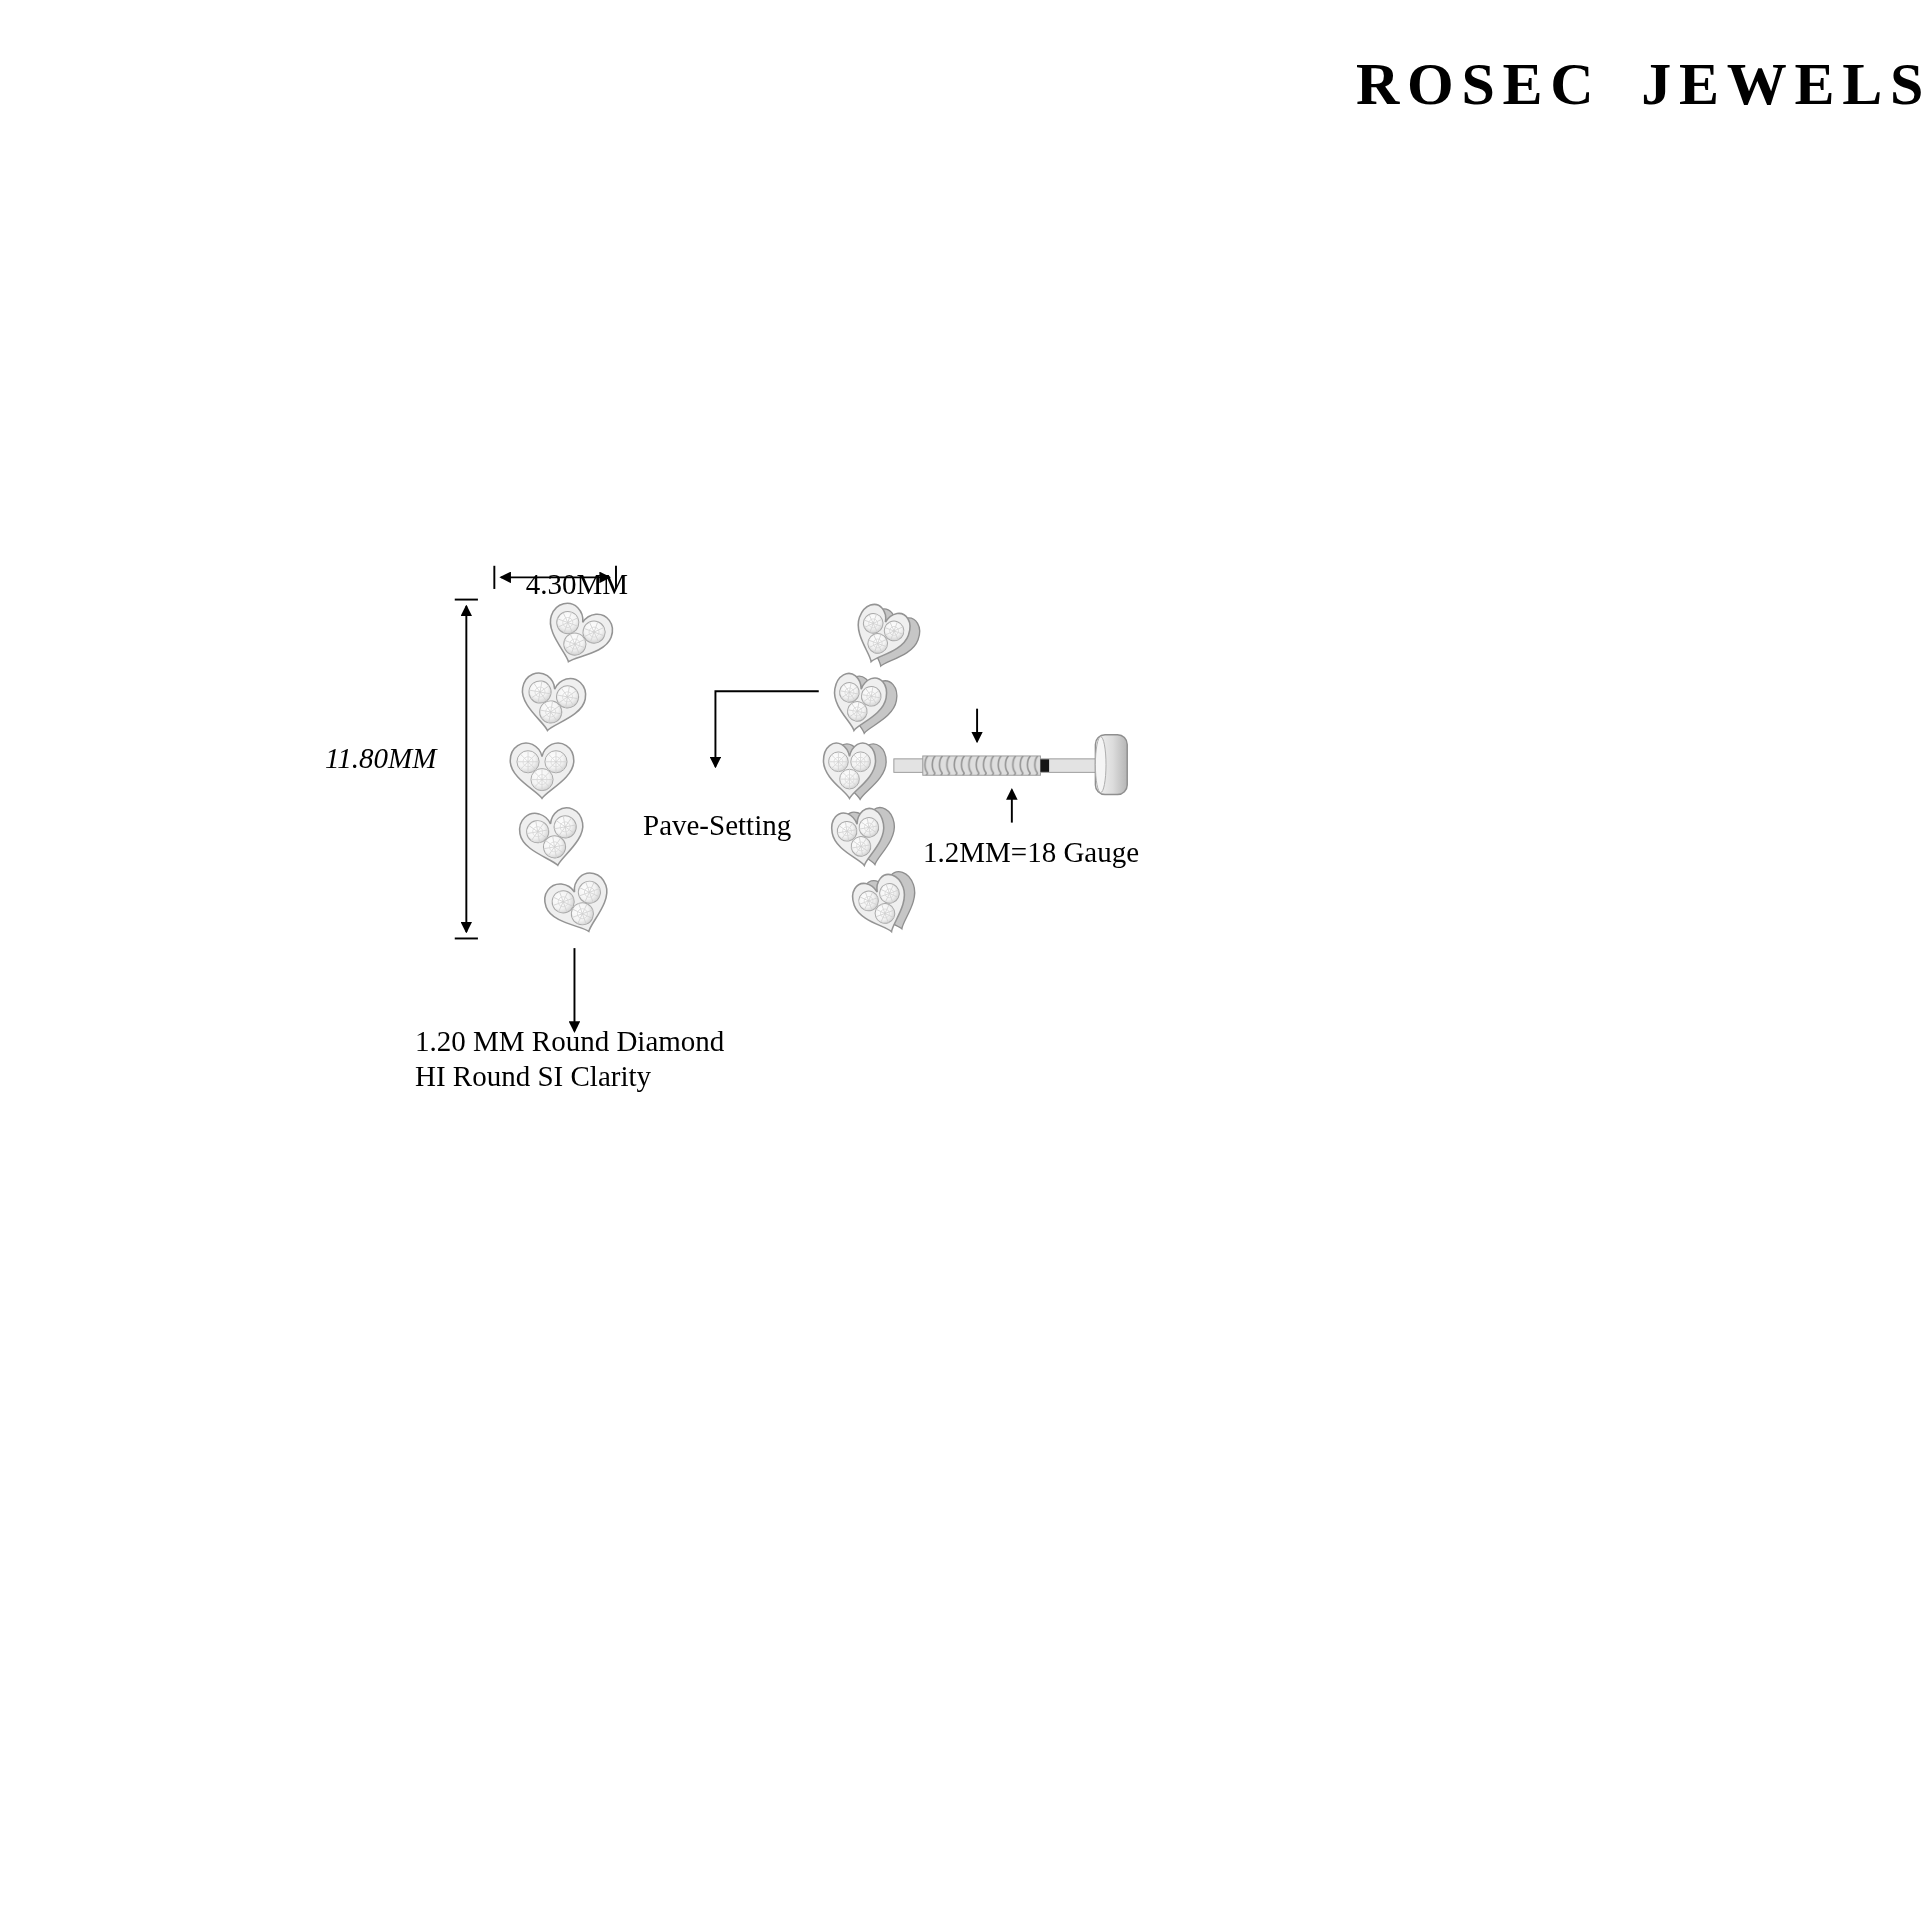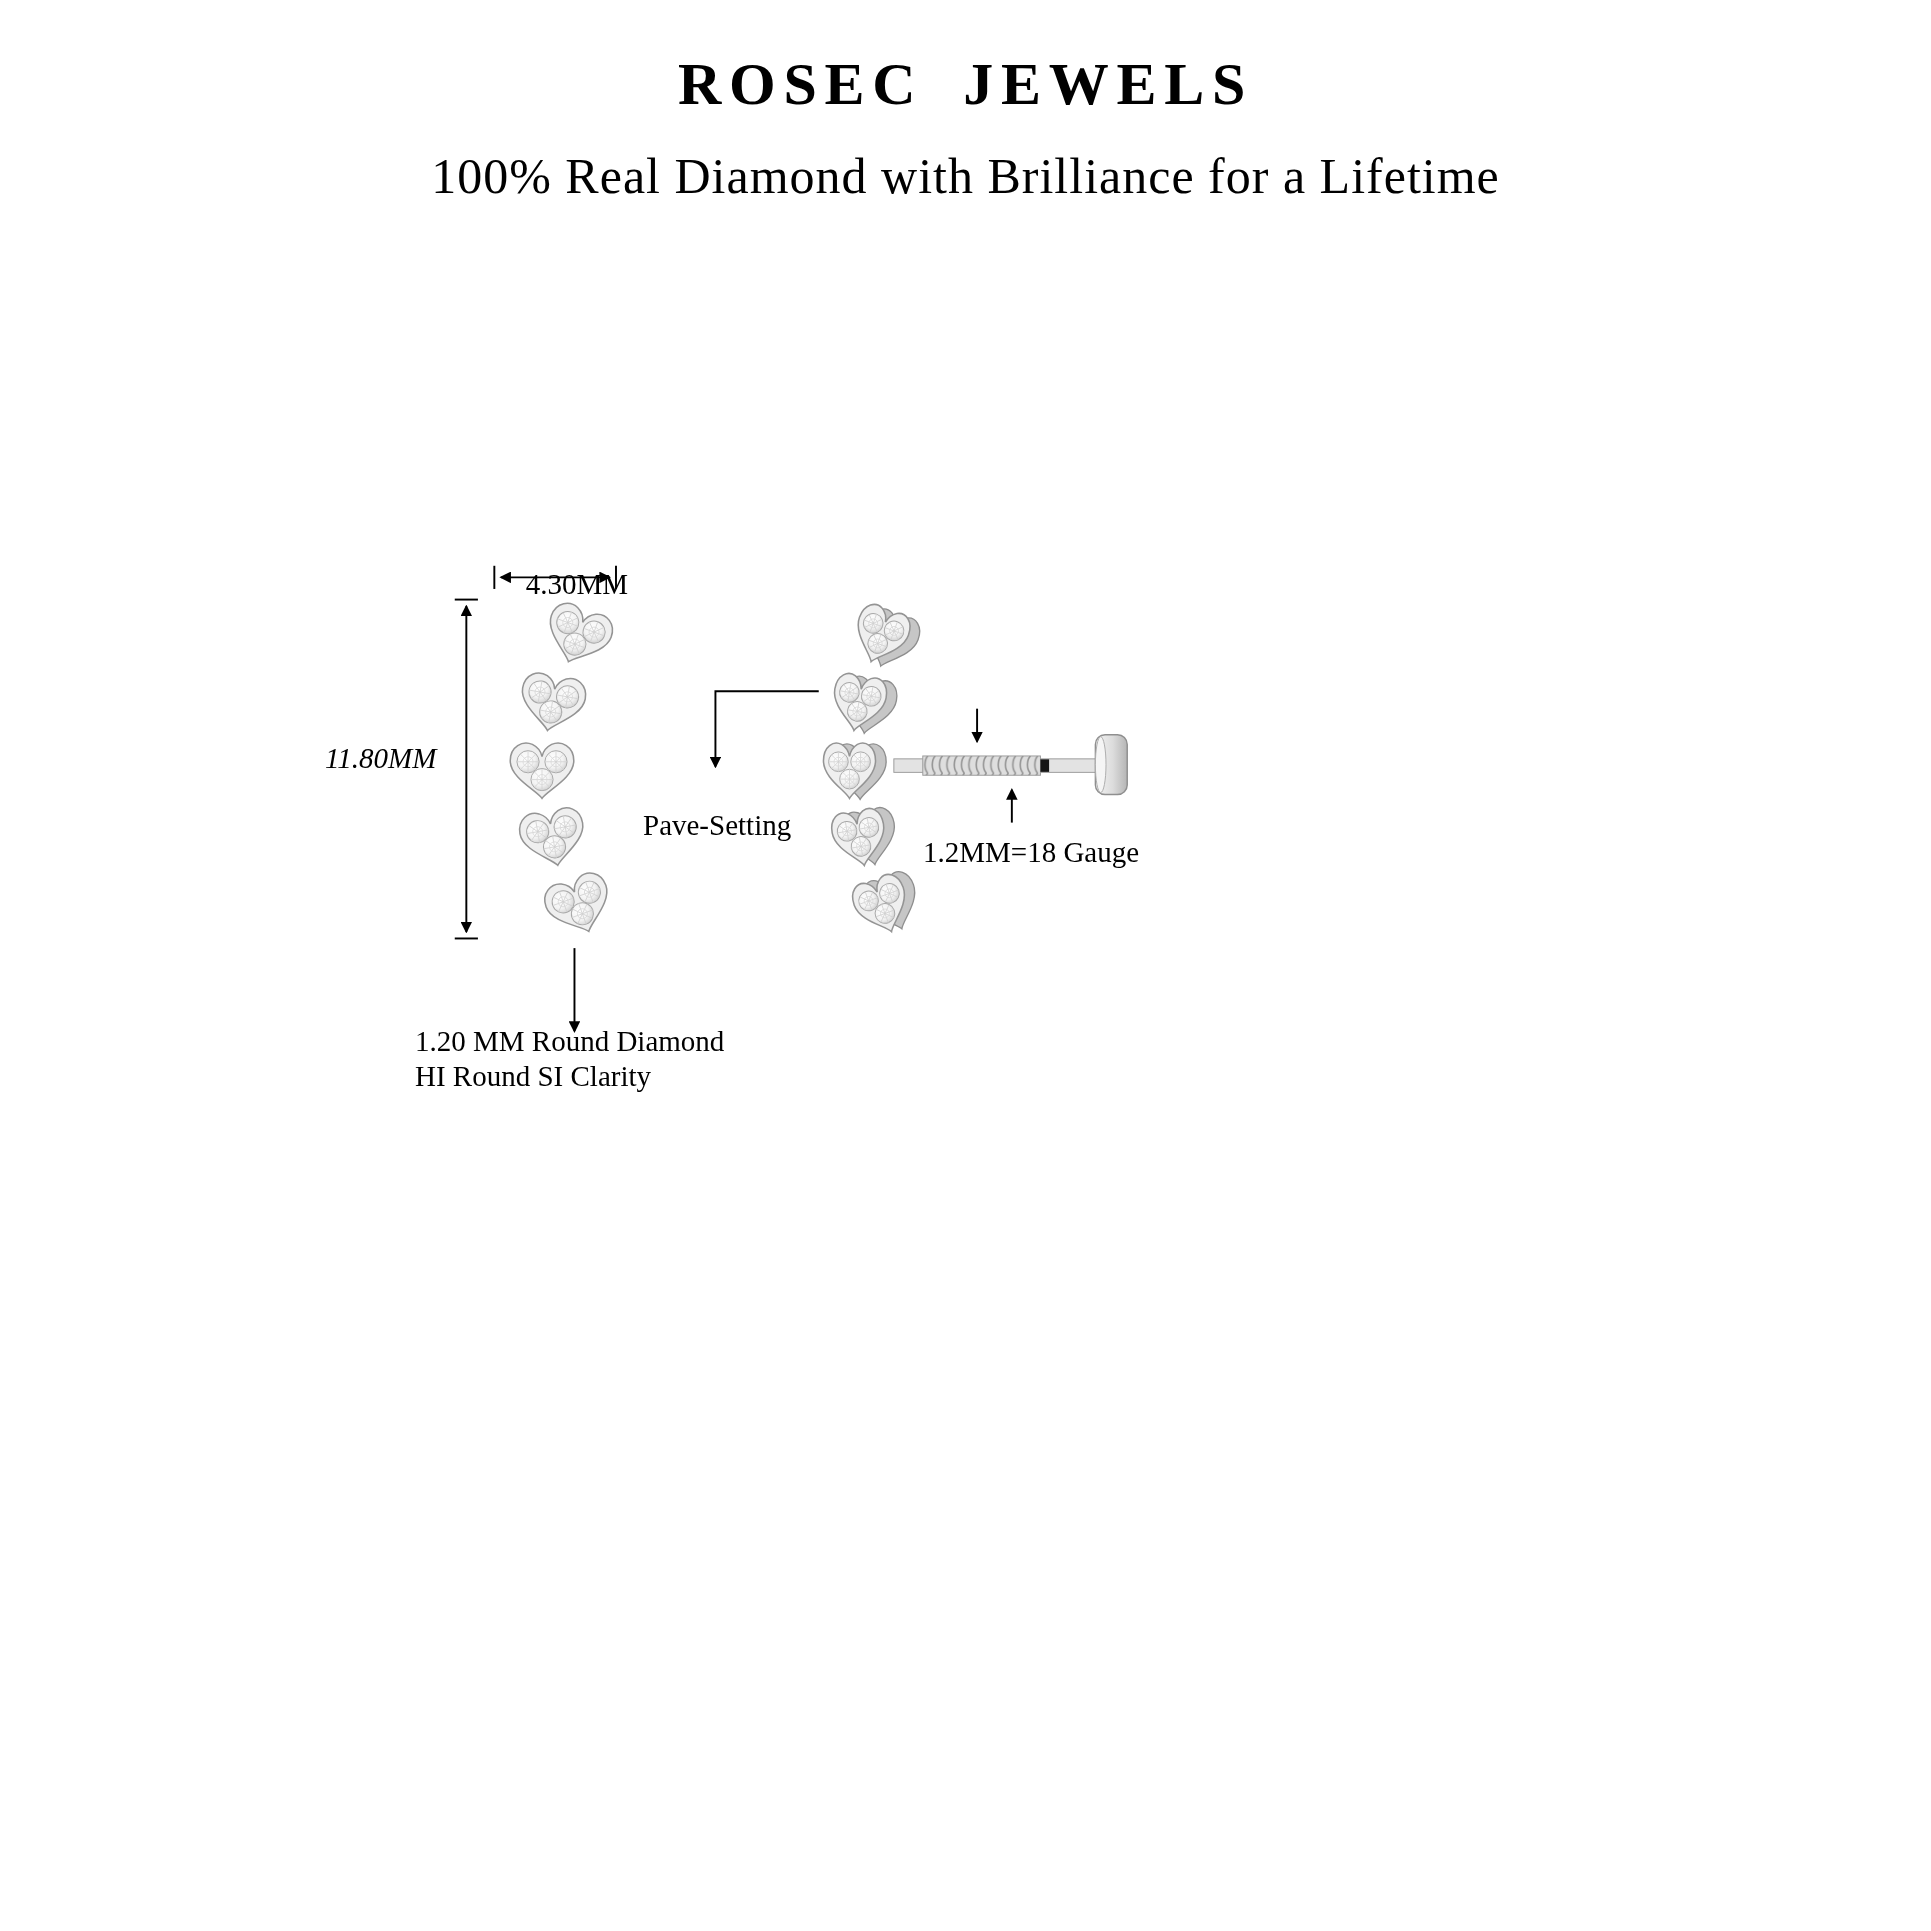--- a/index.html
+++ b/index.html
@@ -6,21 +6,21 @@
   .canvas{
     position:relative;
     width:1931px;height:1931px;
     background:#ffffff;
     font-family:"Liberation Serif", serif;
     color:#000000;
     overflow:hidden;
   }
   .title{
     position:absolute;left:0;top:50px;width:100%;
-    text-align:center;
+    text-align:right;
     font-size:60px;font-weight:700;
     letter-spacing:7.7px;word-spacing:17.4px;
   }
   .tagline{
     position:absolute;left:0;top:147px;width:100%;
     text-align:center;
     font-size:50px;font-weight:500;
     letter-spacing:1px;
   }
   .footer-note{
@@ -40,21 +40,20 @@
   .anno-gauge{left:923px;top:836px;}
   svg{display:block;}
   .abs{position:absolute;}
 </style>
 </head>
 <body>
 
 <div class="canvas">
 
   <div class="title">ROSEC JEWELS</div>
-  <div class="tagline">100% Real Diamond with Brilliance for a Lifetime</div>
 
   <svg class="abs" style="left:490px;top:593px;" width="131" height="351" viewBox="0 0 136 364">
     <defs>
       <radialGradient id="dgF" cx="40%" cy="35%" r="75%">
         <stop offset="0%" stop-color="#ffffff"></stop>
         <stop offset="55%" stop-color="#f3f3f3"></stop>
         <stop offset="100%" stop-color="#c9c9c9"></stop>
       </radialGradient>
       <g id="stoneF">
         <circle r="11.5" fill="url(#dgF)" stroke="#a8a8a8" stroke-width="1"></circle>

